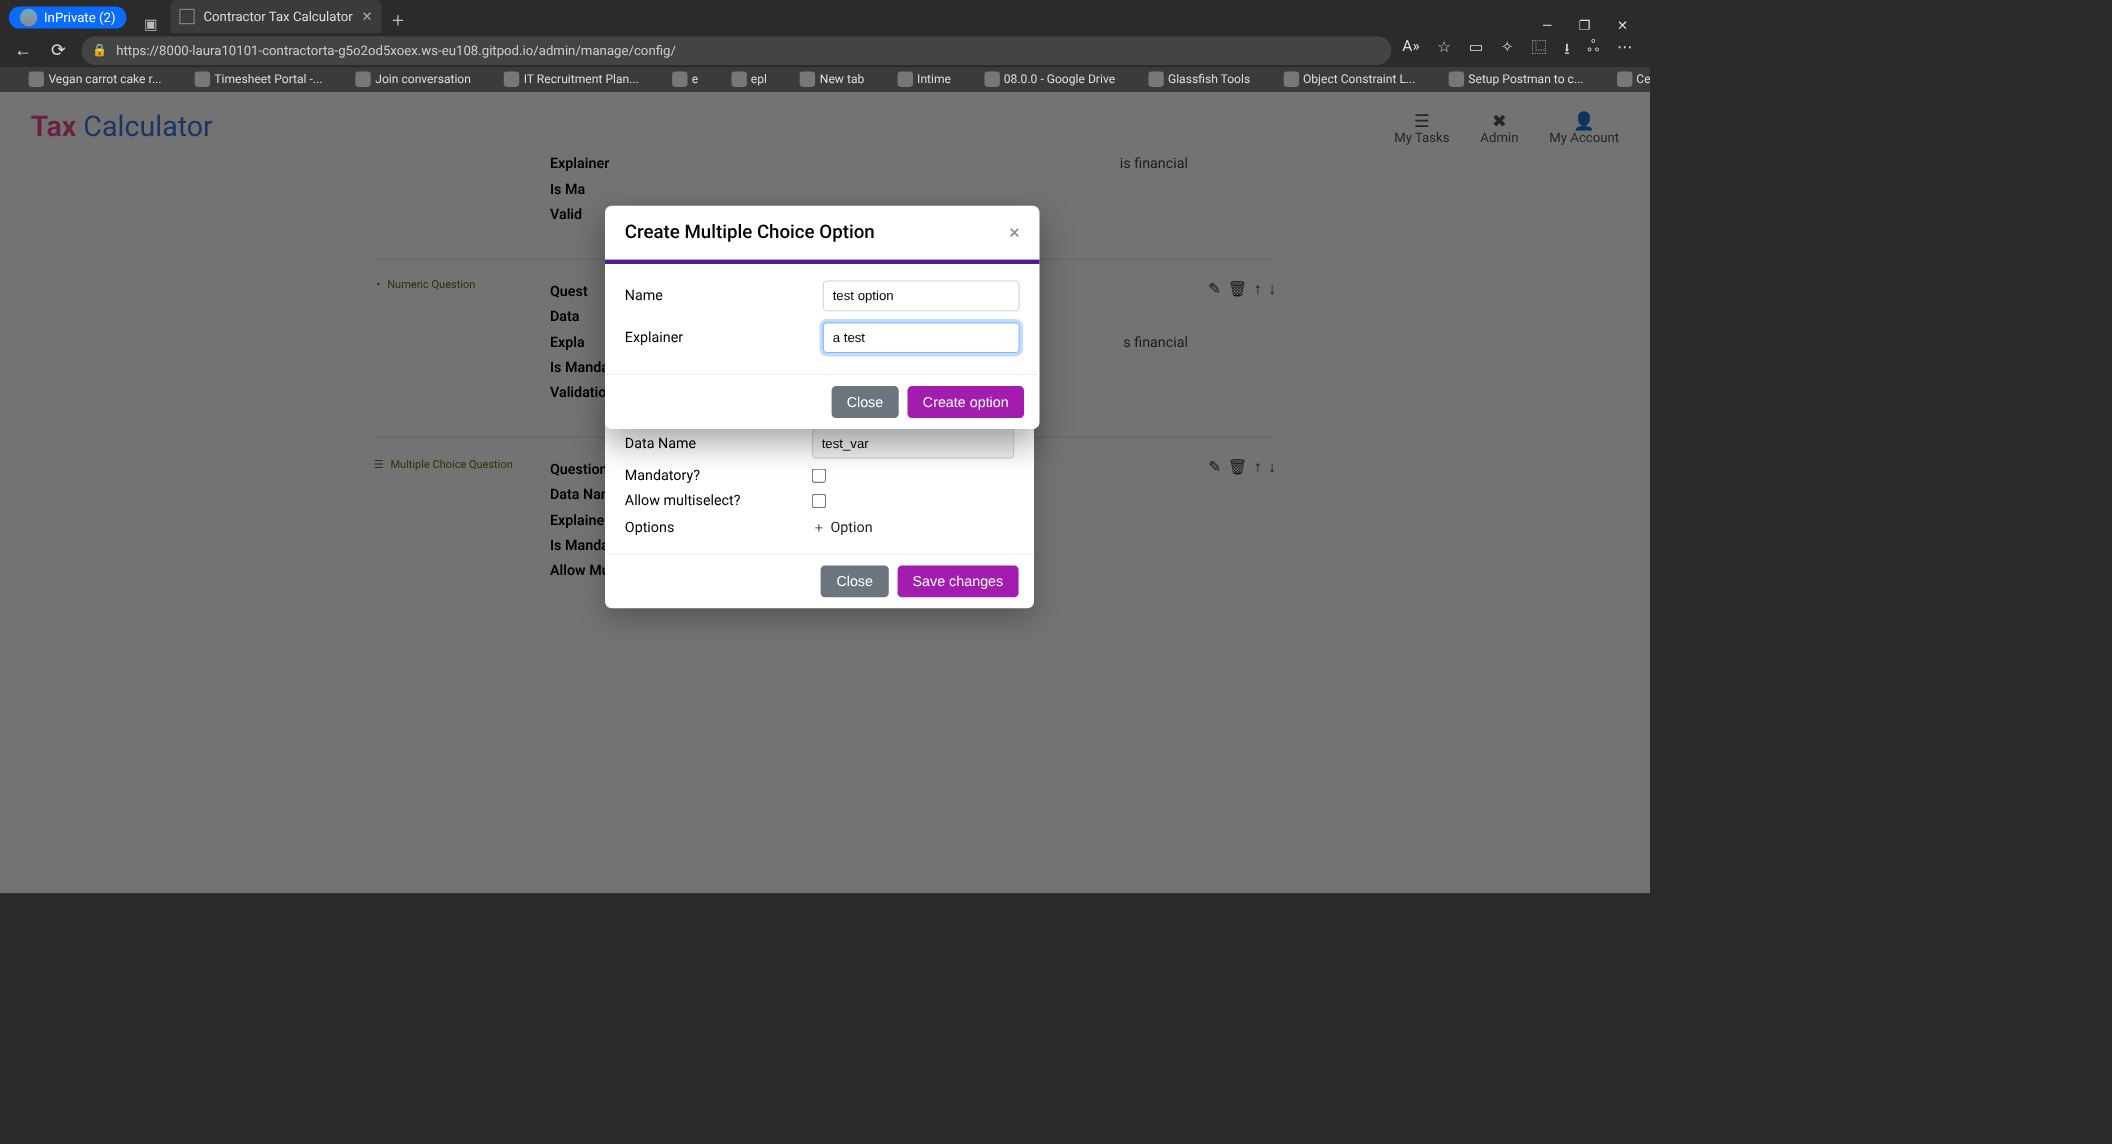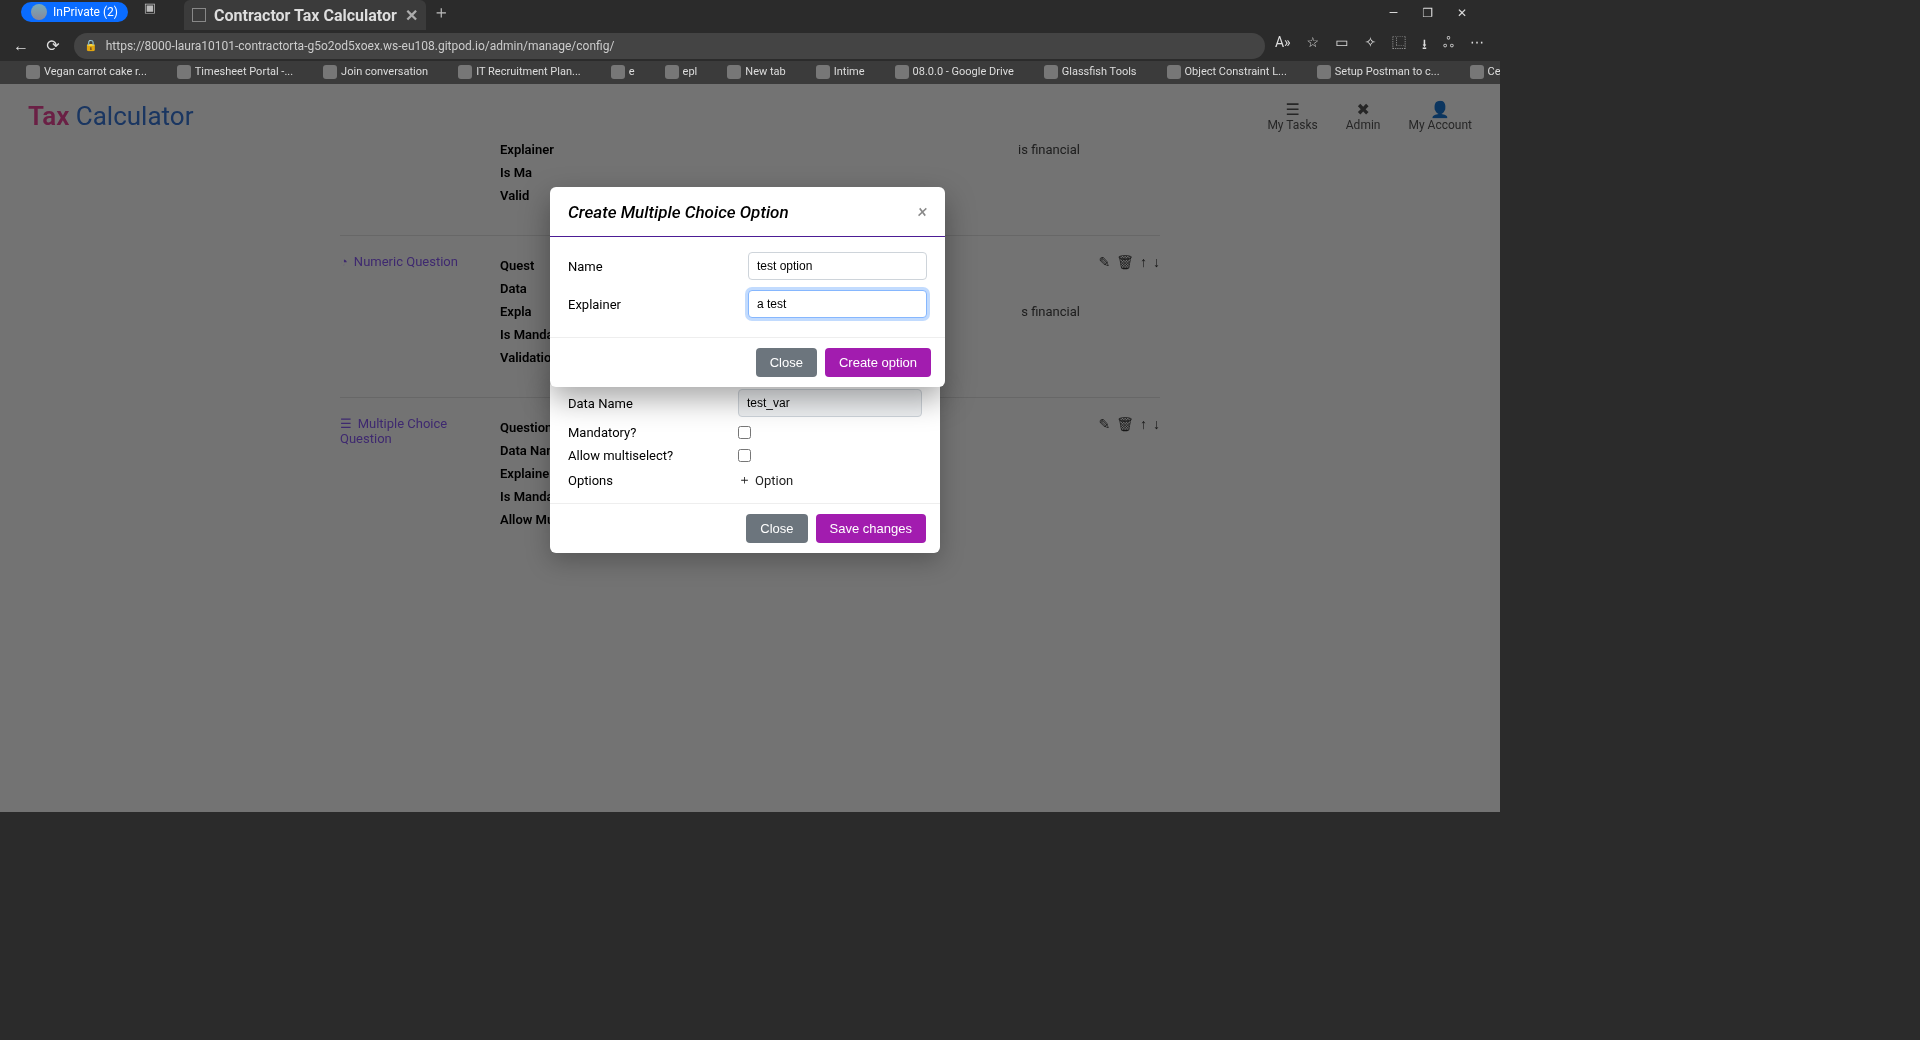--- a/index.html
+++ b/index.html
@@ -1,23 +1,23 @@
 <!DOCTYPE html>
 <html><head>
 <meta charset="utf-8">
 <style>
   * { box-sizing: border-box; margin: 0; padding: 0; }
   html, body { width: 1500px; height: 812px; font-family: -apple-system, BlinkMacSystemFont, "Segoe UI", Roboto, Arial, sans-serif; overflow: hidden; background:#2b2b2b;}
   
   .browser-top { height: 84px; background:#2b2b2b; display:flex; flex-direction:column; color:#ddd;}
-  .tab-strip { height:34px; display:flex; align-items:flex-start; padding:0 19px;}
+  .tab-strip { height:34px; display:flex; align-items:flex-end; padding:0 6px;}
   .inprivate-pill { background:#0a6cff; color:#fff; border-radius:14px; padding:2px 10px; font-size:12px; display:flex; align-items:center; gap:6px; margin:2px 8px 4px 2px;}
   .inprivate-pill .avatar { width:16px;height:16px;border-radius:50%;background:linear-gradient(#7ab, #889);}
   .strip-icon { width:28px; text-align:center; color:#bbb; font-size:13px; cursor:pointer;}
-  .tab { background:#3b3b3b; height:30px; min-width:180px; display:flex; align-items:center; gap:8px; padding:0 8px; font-size:16px; border-top-left-radius:6px; border-top-right-radius:6px; margin-left:20px;font-weight:bold;}
+  .tab { background:#3b3b3b; height:30px; min-width:180px; display:flex; align-items:center; gap:8px; padding:0 8px; font-size:12px; border-top-left-radius:6px; border-top-right-radius:6px; margin-left:4px;}
   .tab .favicon { width:14px;height:14px;border:1px solid #888;}
   .tab .tab-x { margin-left:auto; opacity:.7;}
   .new-tab { width:30px; text-align:center; font-size:18px; cursor:pointer; color:#bbb;}
   .win-controls { margin-left:auto; display:flex; gap:24px; padding:6px 14px 0 0; font-size:12px;}
   .addr-row { height:34px; display:flex; align-items:center; gap:10px; padding:0 10px; font-size:12px;}
   .nav-icn { width:22px; text-align:center; color:#ddd; font-size:16px; cursor:pointer;}
   .addr-bar { flex:1; background:#444; border-radius:14px; height:26px; display:flex; align-items:center; padding:0 10px; color:#ccc; gap:8px;}
   .addr-bar .lock { font-size:11px;}
   .addr-right-icons { display:flex; gap:16px; padding-right:6px;}
   .addr-right-icons span { cursor:pointer; font-size:14px;}
@@ -29,21 +29,21 @@
   .page { position:relative; width:1500px; height:728px; background:#fff; }
   .page-header { display:flex; align-items:center; padding:16px 28px 4px 28px;}
   .brand { font-size:26px; font-weight:600;}
   .brand .b1 { color:#ec4899;}
   .brand .b2 { color:#3a78d8; font-weight:400;}
   .header-right { margin-left:auto; display:flex; gap:28px;}
   .hr-item { display:flex; flex-direction:column; align-items:center; font-size:12px; color:#555; cursor:pointer;}
   .hr-item .hico { font-size:16px; height:18px;}
   .content-col { width:820px; margin:0 auto; padding-top:2px;}
   .question-card { border-top:1px solid #e5e5e5; padding:18px 0 28px 0; display:flex;}
-  .q-left { width:160px; font-size:13px; color:#8b5cf6;}
+  .q-left { width:160px; font-size:10px; color:#4d7c0f;}
   .q-left .qicon { margin-right:6px;}
   .q-right { flex:1;}
   .q-actions { width:80px; display:flex; gap:6px; font-size:14px; color:#333; justify-content:flex-end;}
   .q-actions span{cursor:pointer;}
   .row { display:flex; padding:4px 0;}
   .row .lab { width:160px; font-weight:600; font-size:13px;}
   .row .val { font-size:13px; color:#444;}
   
   .inner-modal { position:absolute; left:550px; top:295px; width:390px; background:#fff; border-radius:6px; box-shadow:0 8px 24px rgba(0,0,0,.25); z-index:120; font-size:13px;}
   .inner-body { padding:6px 18px 10px 18px;}
@@ -52,21 +52,21 @@
   .inner-row input[type=text]{ flex:1; height:28px; border:1px solid #ced4da; border-radius:4px; background:#eef0f2; padding:0 8px; font-size:12px;}
   .inner-row input[type=checkbox]{}
   .add-option { display:flex; align-items:center; gap:4px; cursor:pointer; color:#222;}
   .inner-footer { border-top:1px solid #eee; padding:10px 14px; display:flex; justify-content:flex-end; gap:8px;}
   
   .btn { border:none; border-radius:4px; padding:7px 14px; font-size:13px; cursor:pointer;}
   .btn-sec { background:#6c757d; color:#fff;}
   .btn-pri { background:#a21caf; color:#fff;}
   
   .top-modal { position:absolute; left:550px; top:103px; width:395px; background:#fff; border-radius:6px; box-shadow:0 12px 30px rgba(0,0,0,.35); z-index:200; font-size:13px;}
-  .tm-header { display:flex; align-items:flex-end; padding:14px 18px; border-bottom:1px solid #4c1d95;font-style:italic;}
+  .tm-header { display:flex; align-items:flex-start; padding:14px 18px; border-bottom:4px solid #4c1d95;}
   .tm-title { font-size:17px; font-weight:500;}
   .tm-x { margin-left:auto; color:#888; font-size:18px; cursor:pointer;}
   .tm-body { padding:10px 18px 14px 18px;}
   .tm-row { display:flex; align-items:center; padding:5px 0;}
   .tm-row .tlab { width:180px;}
   .tm-row input { flex:1; height:28px; border:1px solid #ced4da; border-radius:4px; padding:0 8px; font-size:12px;}
   .tm-row input.focused { border-color:#86b7fe; box-shadow:0 0 0 3px rgba(13,110,253,.25); outline:none;}
   .tm-footer { border-top:1px solid #eee; padding:10px 14px; display:flex; justify-content:flex-end; gap:8px;}
   
   .backdrop { position:absolute; inset:0; background:rgba(0,0,0,.55); z-index:100;}

